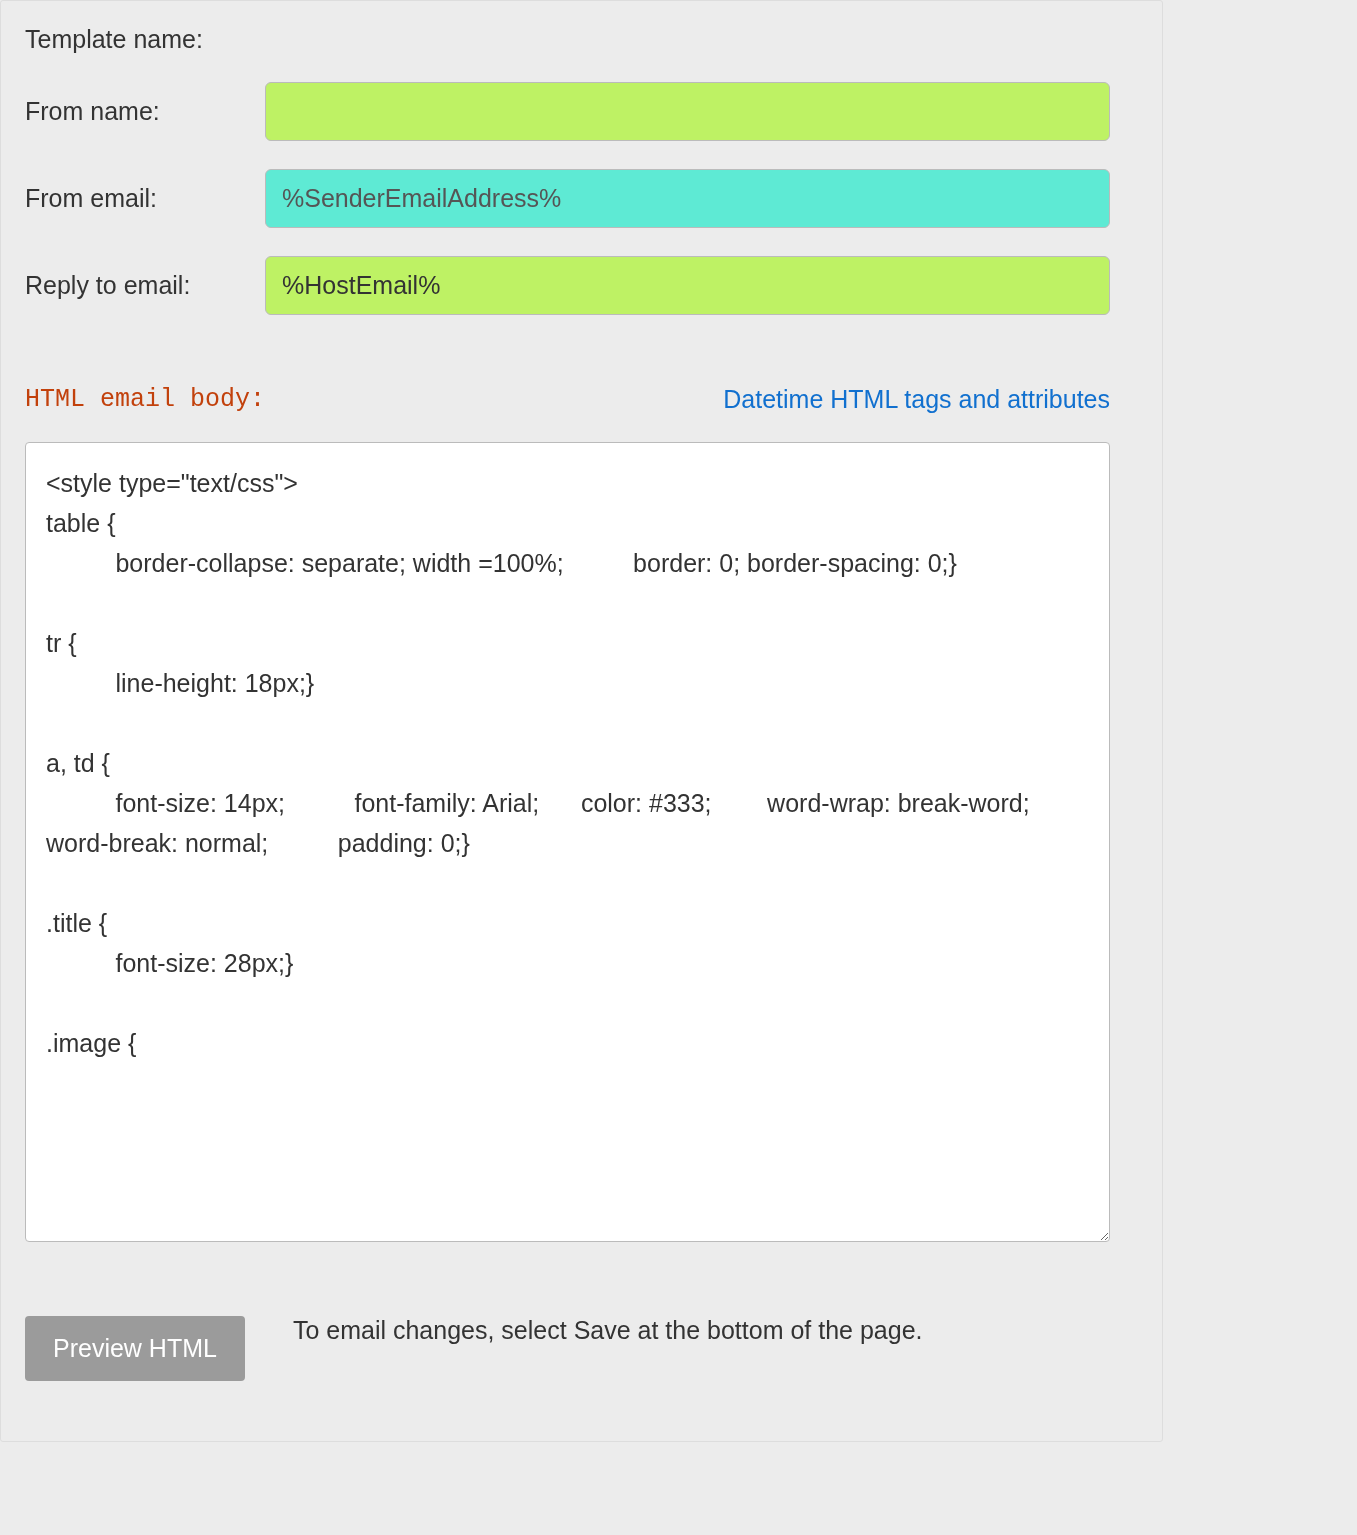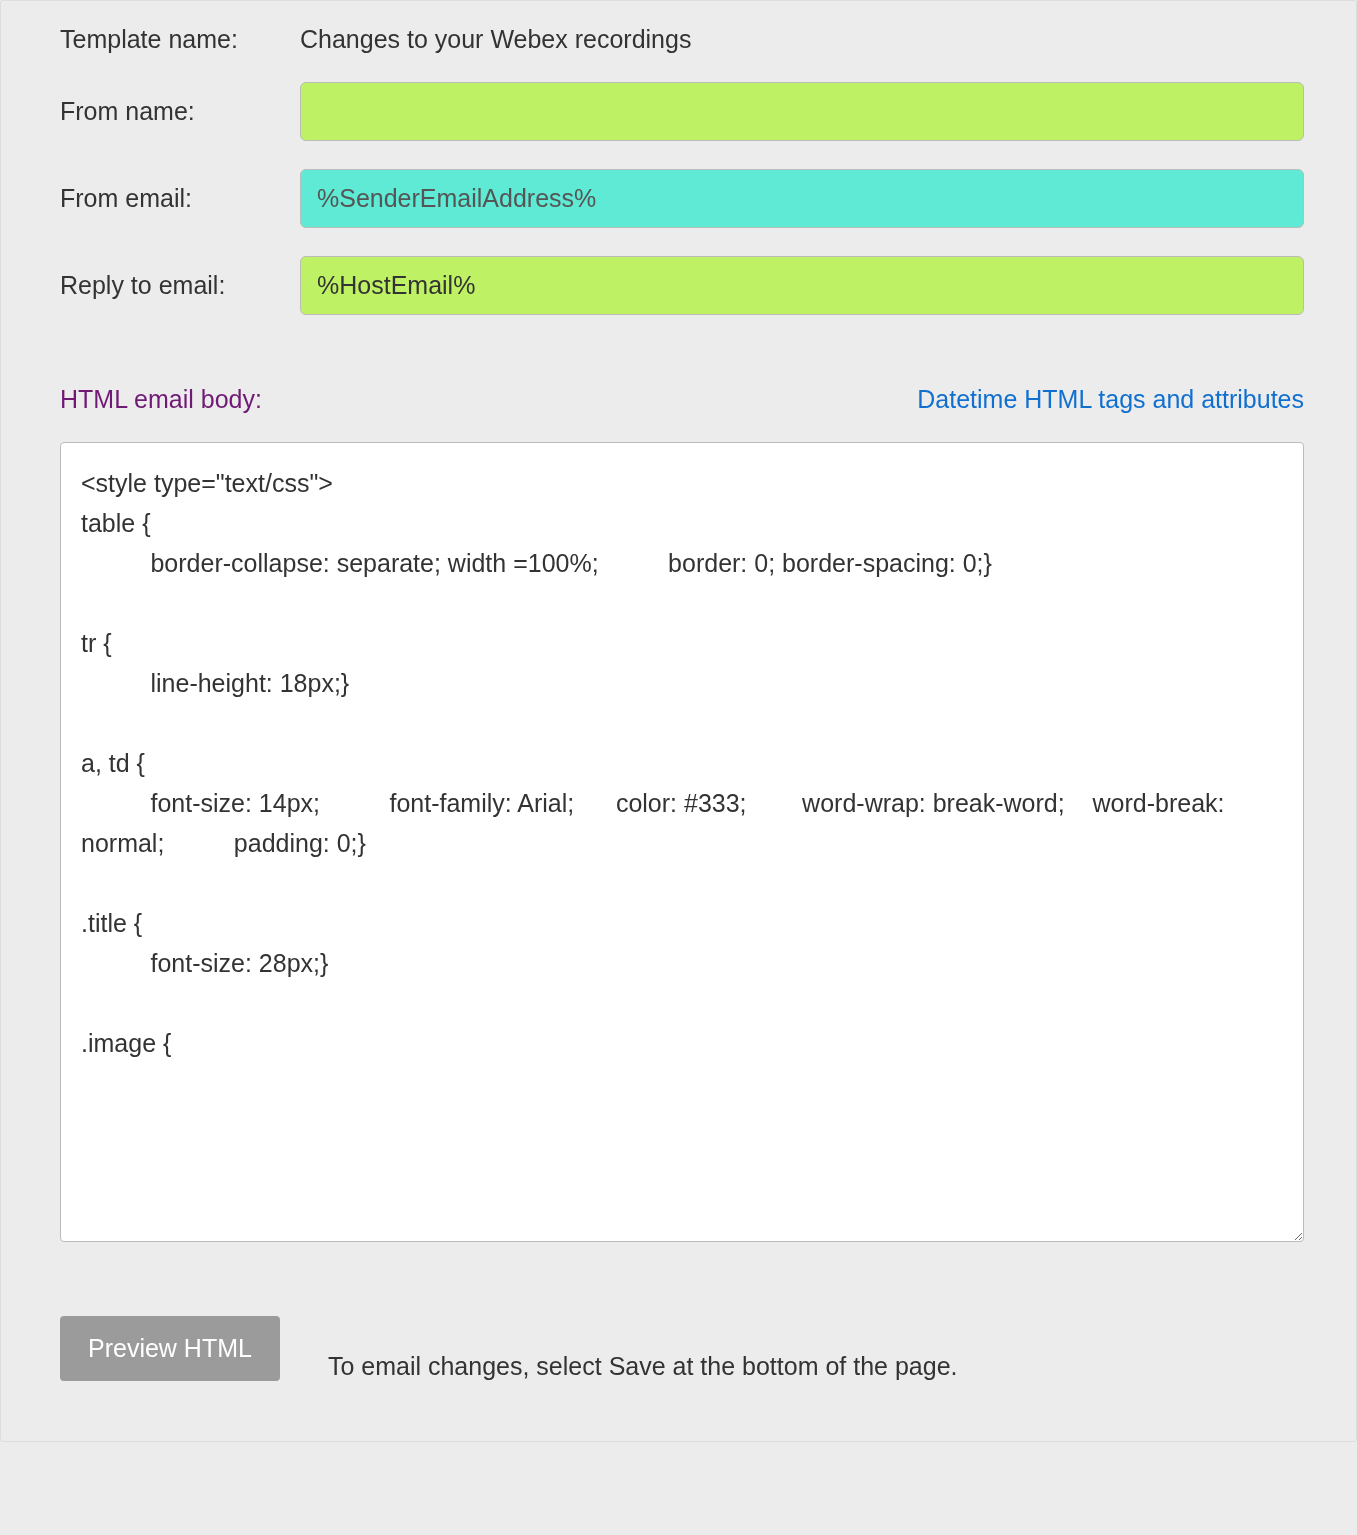--- a/index.html
+++ b/index.html
@@ -7,22 +7,22 @@
       margin: 0;
       padding: 0;
     }
     body {
       font-family: -apple-system, BlinkMacSystemFont, "Segoe UI", Helvetica, Arial, sans-serif;
       background: #ececec;
       color: #333;
       padding: 0;
     }
     .container {
-      width: 1357px;
-      padding: 24px 52px 60px 59px;
+      width: 1163px;
+      padding: 24px 52px 60px 24px;
       background: #ececec;
       border: 1px solid #ddd;
       border-radius: 3px;
     }
     .form-row {
       display: flex;
       align-items: center;
       margin-bottom: 28px;
     }
     .form-label {
@@ -52,21 +52,22 @@
     }
     .section-header {
       display: flex;
       justify-content: space-between;
       align-items: center;
       margin-top: 70px;
       margin-bottom: 28px;
     }
     .section-title {
       font-size: 25px;
-      color: #701a75;
+      color: #c2410c;
+      font-family: Liberation Mono, monospace;
     }
     .help-link {
       font-size: 25px;
       color: #1170cf;
       text-decoration: none;
       cursor: pointer;
     }
     .textarea-wrap {
       position: relative;
       width: 100%;
@@ -83,21 +84,21 @@
       background: #fff;
       font-family: inherit;
       line-height: 1.6;
       resize: both;
       outline: none;
       white-space: pre-wrap;
       overflow-y: scroll;
     }
     .footer-row {
       display: flex;
-      align-items: flex-end;
+      align-items: flex-start;
       gap: 48px;
     }
     .preview-btn {
       background: #9b9b9b;
       color: #fff;
       font-size: 25px;
       padding: 18px 28px;
       border: none;
       border-radius: 4px;
       cursor: pointer;
@@ -122,21 +123,20 @@
       background: transparent;
     }
   </style>
 </head>
 <body>
 
 <div class="container">
 
   <div class="form-row">
     <div class="form-label">Template name:</div>
-    <div class="form-value">Changes to your Webex recordings</div>
   </div>
 
   <div class="form-row">
     <div class="form-label">From name:</div>
     <input type="text" class="form-input" value="" style="">
   </div>
 
   <div class="form-row">
     <div class="form-label">From email:</div>
     <input type="text" class="form-input readonly-like" value="%SenderEmailAddress%" style="">

